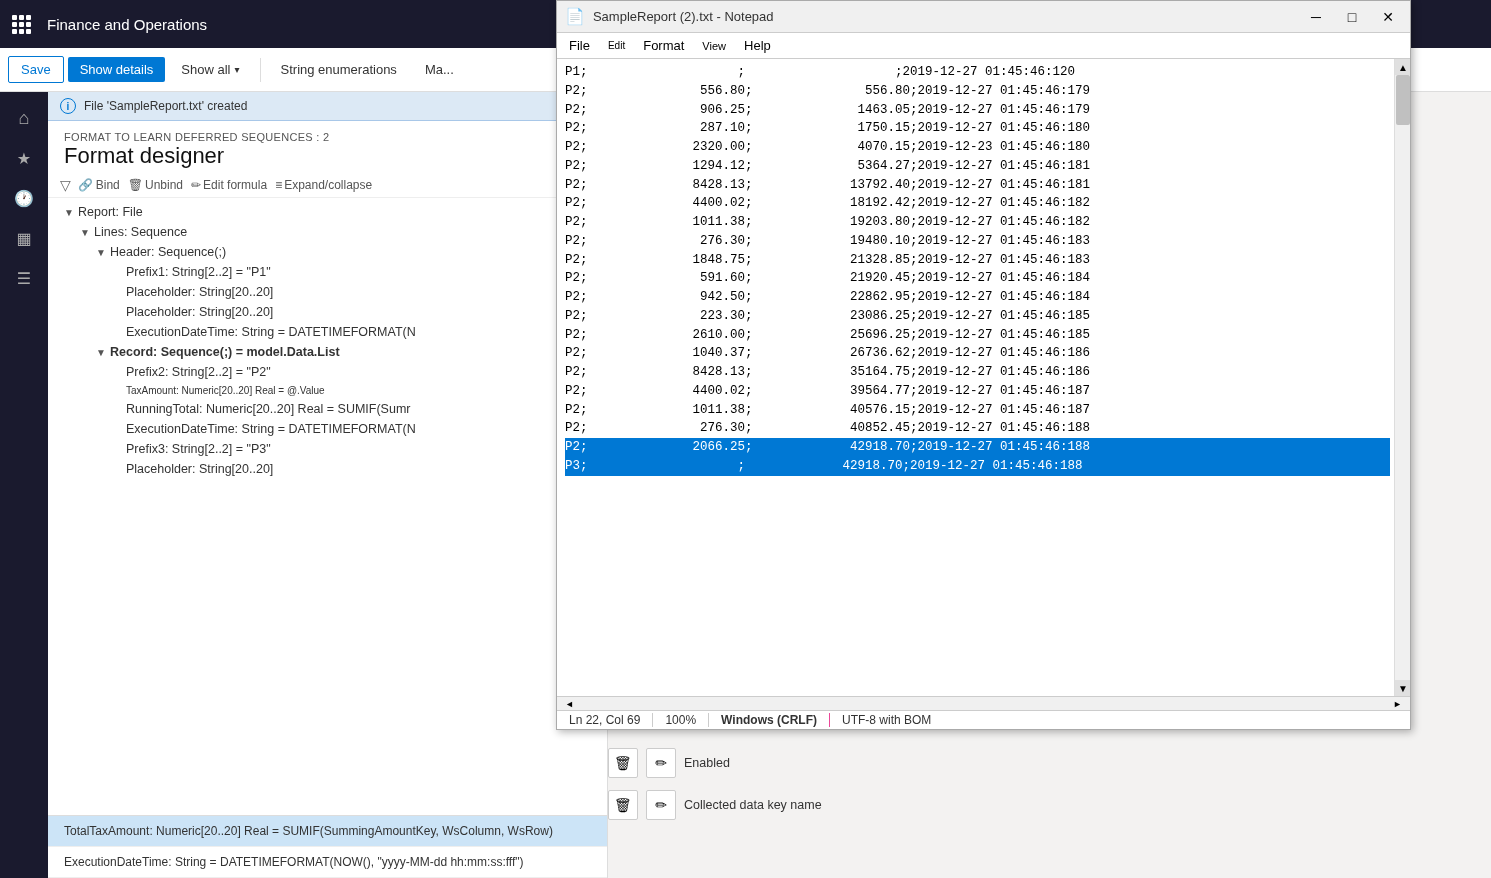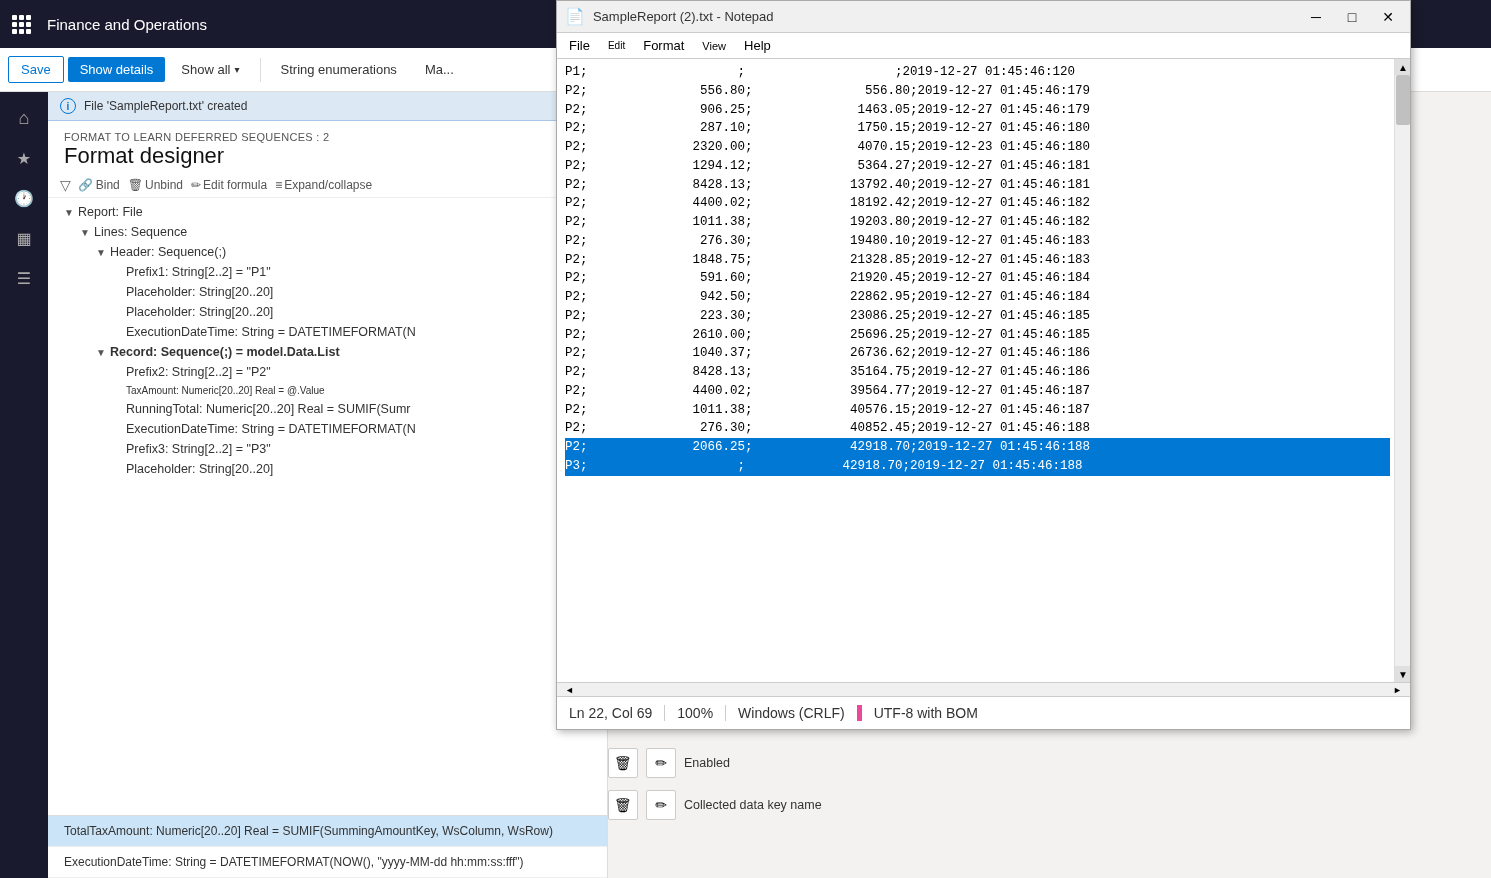--- a/index.html
+++ b/index.html
@@ -176,19 +176,19 @@
       <div style="position:absolute;bottom:0;width:16px;height:16px;background:#e0e0e0;display:flex;align-items:center;justify-content:center;cursor:pointer;font-size:10px;">▼</div>
     </div>
   </div>
 
   <div style="height:14px;border-top:1px solid #ccc;background:#f0f0f0;display:flex;align-items:center;padding:0 8px;">
     <div style="font-size:9px;cursor:pointer;">◄</div>
     <div style="flex:1;"></div>
     <div style="font-size:9px;cursor:pointer;">►</div>
   </div>
 
-  <div style="border-top:1px solid #ccc;height:33px;display:flex;align-items:center;font-size:14px;color:#333;">
+  <div style="border-top:1px solid #ccc;height:19px;display:flex;align-items:center;font-size:12px;color:#333;">
     <span style="padding:0 12px;border-right:1px solid #ccc;">Ln 22, Col 69</span>
     <span style="padding:0 12px;border-right:1px solid #ccc;">100%</span>
-    <span style="padding:0 12px;border-right:5px solid #ec4899;">Windows (CRLF)</span>
+    <span style="padding:0 12px;border-right:1px solid #ec4899;font-weight:bold;">Windows (CRLF)</span>
     <span style="padding:0 12px;">UTF-8 with BOM</span>
   </div>
 </div>
 
 </body></html>

